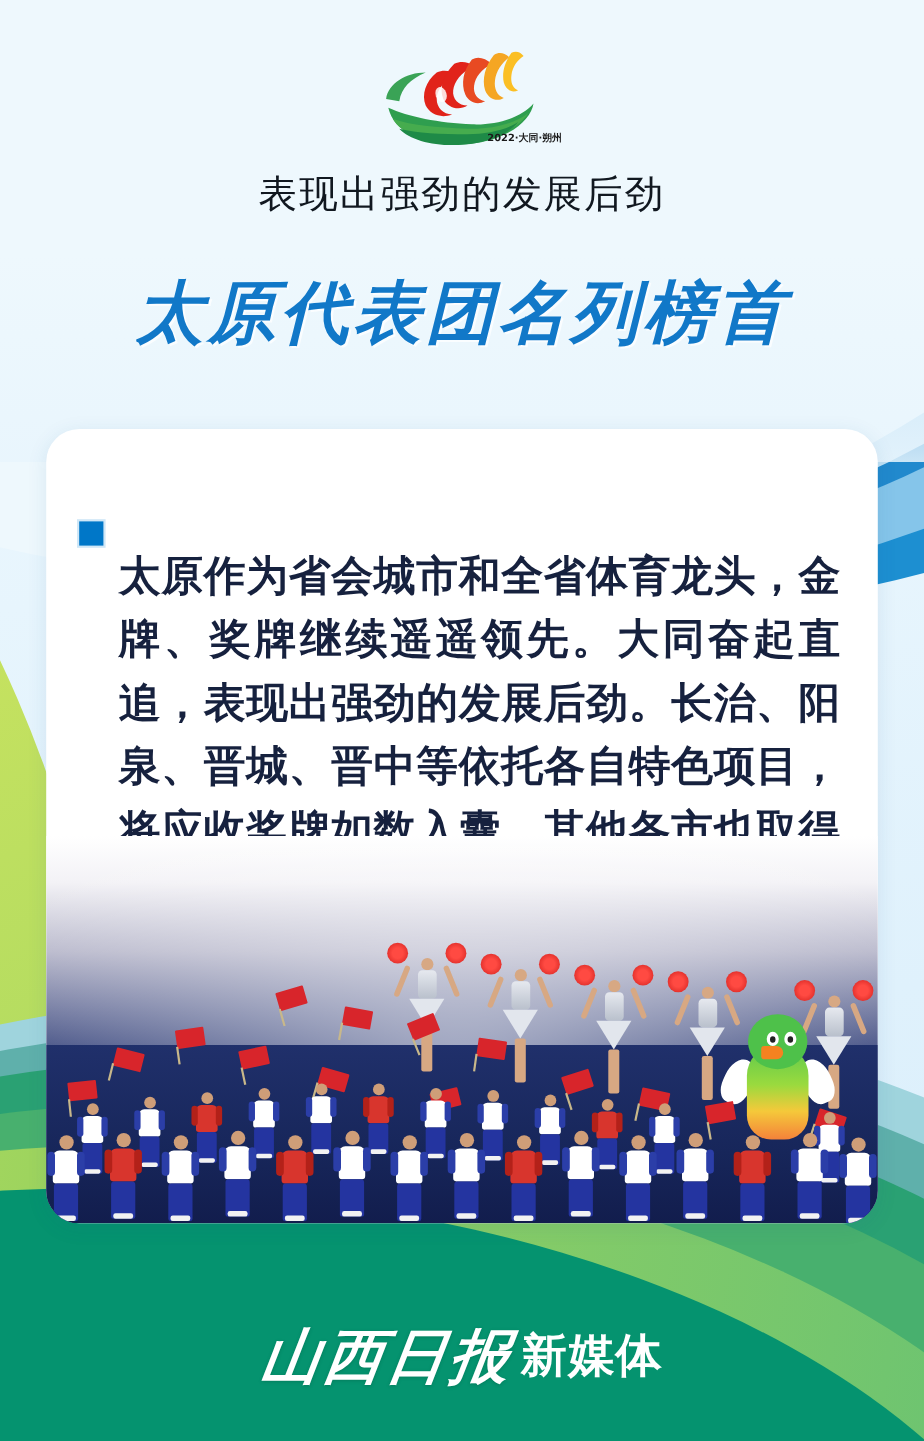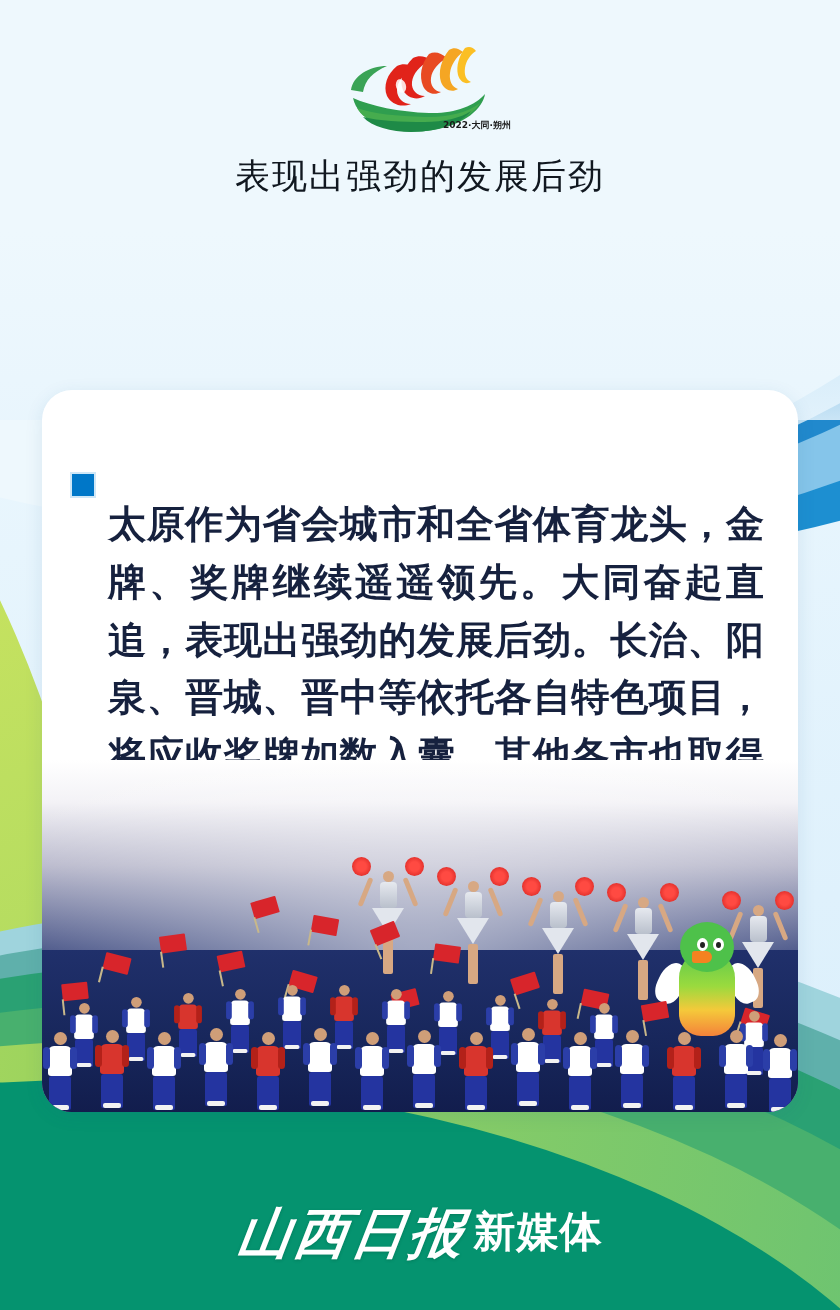--- a/index.html
+++ b/index.html
@@ -327,20 +327,21 @@
         <path d="M140 2 C134 10 131 20 133 29 C135 36 141 39 146 36 C141 34 139 29 140 22 C141 15 145 9 151 5 C148 1 144 0 140 2 Z" fill="#fbbf24"></path>
 
         <ellipse cx="76" cy="40" rx="5" ry="7" fill="#ffffff" opacity=".85" transform="rotate(-18 76 40)"></ellipse>
 
         <text x="118" y="82" font-family="DejaVu Sans, sans-serif" font-size="9" font-weight="bold" fill="#1a1a1a">2022·大同·朔州</text>
       </svg>
     </div>
 
     <div class="subtitle">表现出强劲的发展后劲</div>
 
+    <div class="headline">太原代表团名列榜首</div>
   </div>
 
   <div class="card">
 
     <div class="card-text">
       <span class="bullet"></span>
       <p class="body-copy">太原作为省会城市和全省体育龙头，金牌、奖牌继续遥遥领先。大同奋起直追，表现出强劲的发展后劲。长治、阳泉、晋城、晋中等依托各自特色项目，将应收奖牌如数入囊。其他各市也取得了较大程度的进步。</p>
     </div>
 
     <div class="photo">

